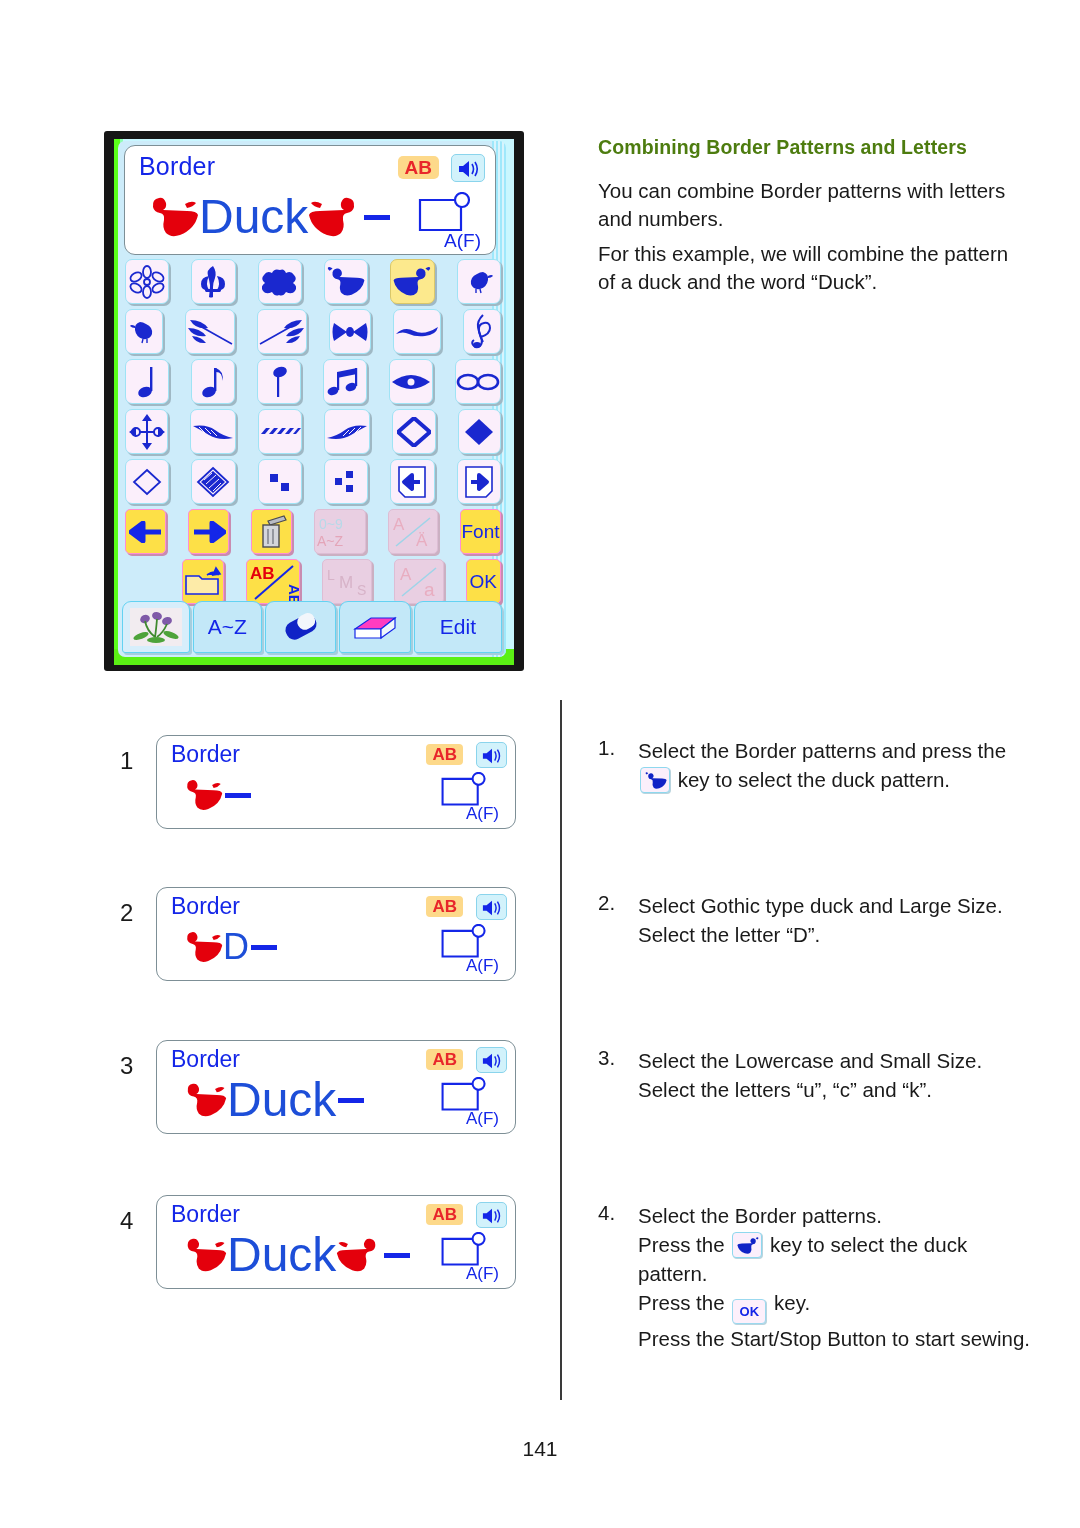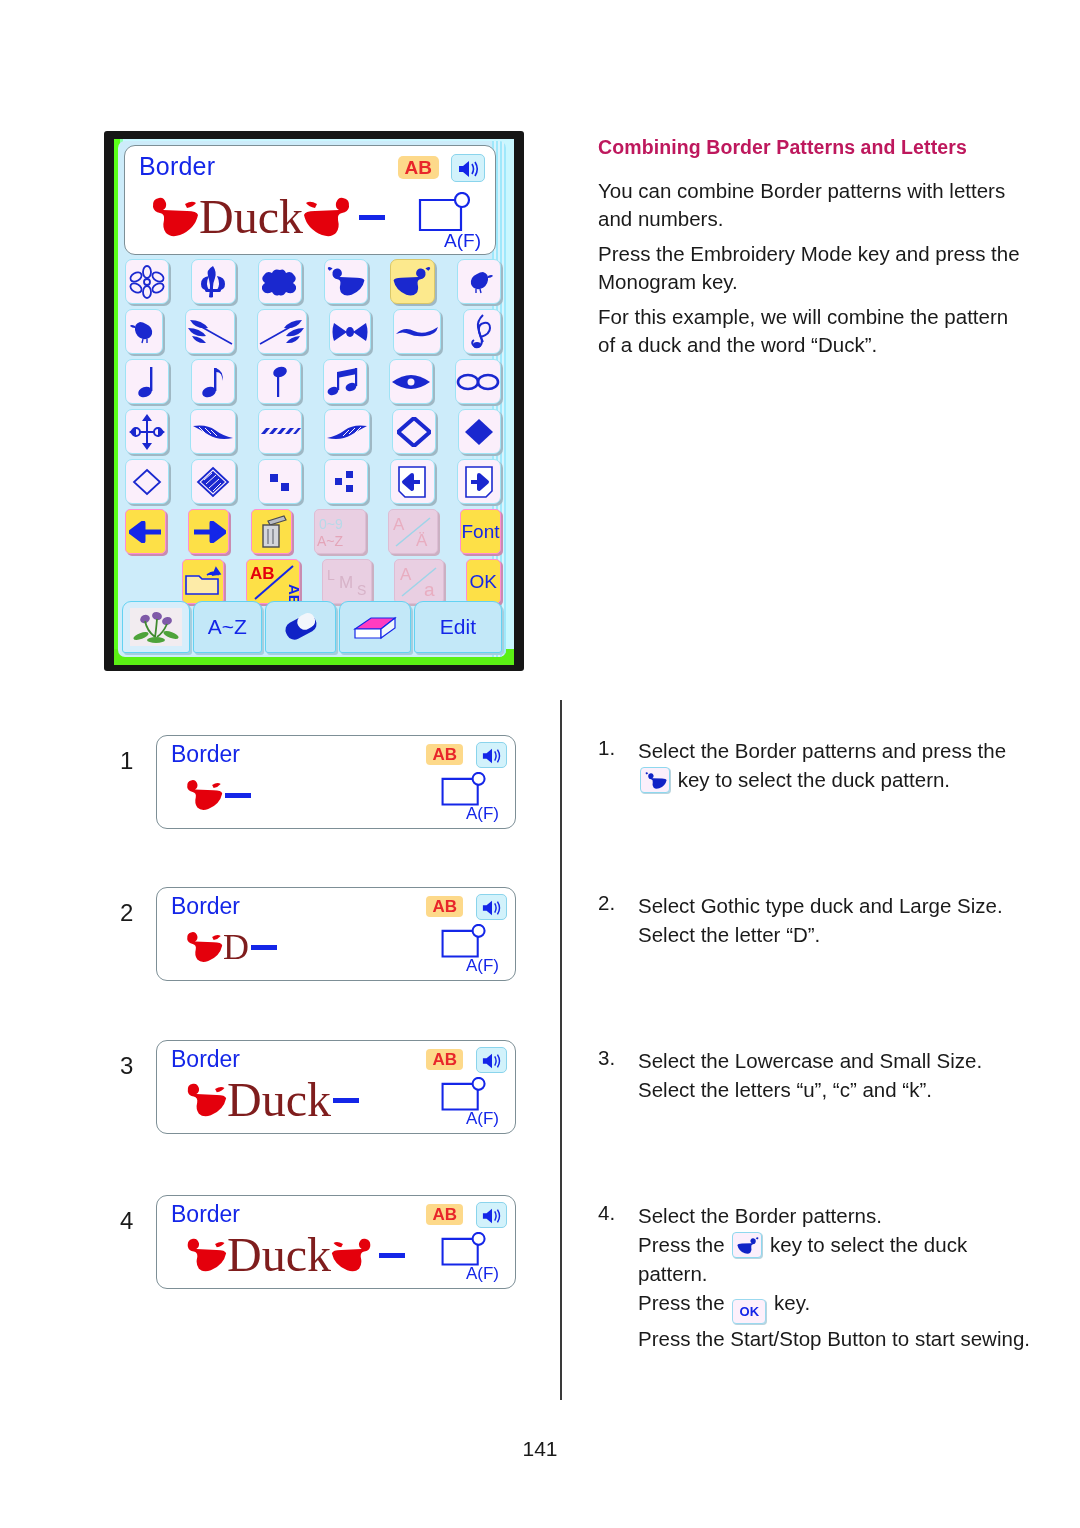--- a/index.html
+++ b/index.html
@@ -70,22 +70,22 @@
   }
   .hoop-label {
     position:absolute; right:14px; top:84px;
     font-size:19px; color:#1426e8;
   }
   .preview-content {
     position:absolute; left:20px; top:38px; height:66px;
     display:flex; align-items:center; gap:0px;
   }
   .red-text {
-    color:#7f1d1d; font-size:48px; line-height:48px;
-    font-family:Liberation Serif, serif;
+    color:#1d4ed8; font-size:48px; line-height:48px;
+    font-family:Liberation Sans, sans-serif;
   }
   .red-text.small { font-size:36px; }
   .cursor-ul {
     display:inline-block; width:26px; height:5px;
     background:#1426e8; margin-left:2px; vertical-align:-6px;
   }
 
   
   .keygrid {
     position:absolute; left:5px; top:118px;
@@ -136,21 +136,21 @@
   .tab.t2 { width:74px; }
   .tab.t3 { width:76px; }
   .tab.t4 { width:76px; }
   .tab.t5 { width:94px; }
 
   
   .rightcol {
     position:absolute; left:598px; top:136px; width:430px;
   }
   .sec-title {
-    font-size:19.5px; font-weight:bold; color:#be185d;
+    font-size:19.5px; font-weight:bold; color:#4d7c0f;
     margin:0 0 18px 0; letter-spacing:.1px;
   }
   .para {
     font-size:20.5px; color:#1a1a1a; line-height:28px;
     margin:0 0 7px 0;
   }
 
   
   .steps-right { position:absolute; left:598px; top:736px; width:440px; }
   .step-blk { position:absolute; left:0; width:440px; }
@@ -612,21 +612,20 @@
         <div class="tab t5">
           <span>Edit</span>
         </div>
       </div>
     </div>
   </div>
 
   <div class="rightcol">
     <h2 class="sec-title">Combining Border Patterns and Letters</h2>
     <p class="para">You can combine Border patterns with letters and numbers.</p>
-    <p class="para">Press the Embroidery Mode key and press the Monogram key.</p>
     <p class="para">For this example, we will combine the pattern of a duck and the word “Duck”.</p>
   </div>
 
   <div class="steps-right">
 
     <div class="step-blk" style="top:0px;">
       <span class="num">1.</span>
       <div class="body">
         <span>Select the Border patterns and press the</span><br>
         <span class="chip">

